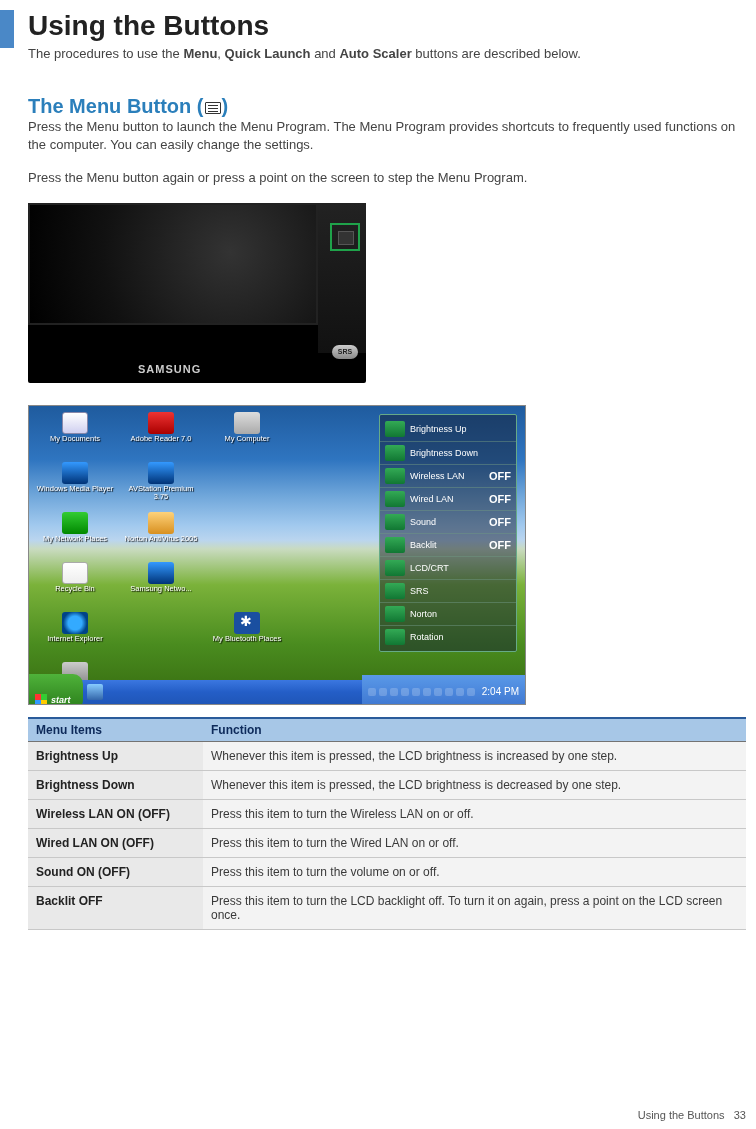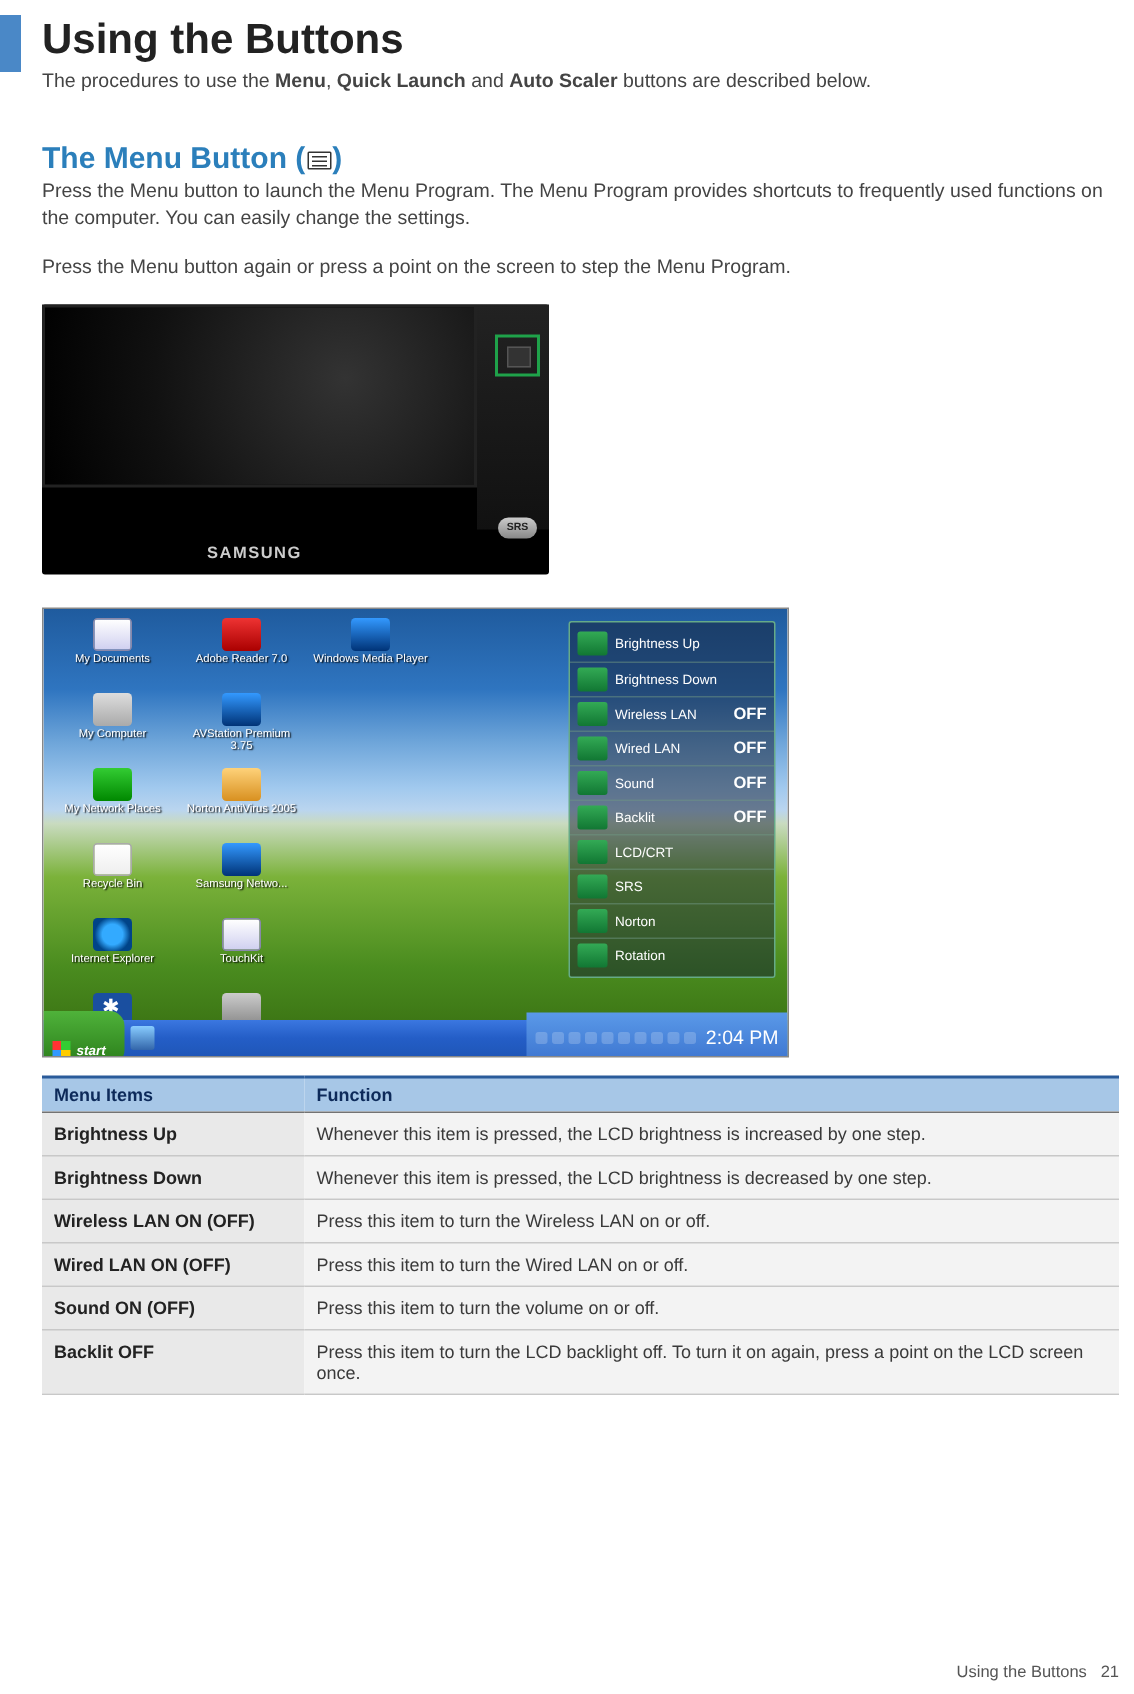--- a/index.html
+++ b/index.html
@@ -225,21 +225,21 @@
       linear-gradient(90deg,#39f 50%,#fc0 50%) bottom/100% 50% no-repeat;
   }
   .tray {
     margin-left: auto;
     height: 34px;
     background: linear-gradient(#5a99e8,#3c74cf);
     display: flex;
     align-items: center;
     padding: 17px 6px;
     gap: 3px;
-    font-size: 13px;
+    font-size: 10px;
   }
   .tray .dot {
     width: 8px; height: 8px; border-radius: 2px;
     background: #fff3;
   }
   .tray .time { margin-left: 4px; }
   .ql-icon {
     width: 16px; height: 16px;
     margin-left: 4px;
     background: linear-gradient(#8cf,#36a);
@@ -316,28 +316,28 @@
   <div class="icons-col" id="icons-col">
       <div class="di">
         <div class="ic ic-folder"></div>
         <span class="lbl">My Documents</span>
       </div>
       <div class="di">
         <div class="ic ic-red"></div>
         <span class="lbl">Adobe Reader 7.0</span>
       </div>
       <div class="di">
+        <div class="ic ic-pc"></div>
+        <span class="lbl">My Computer</span>
+      </div>
+      <div class="di">
         <div class="ic ic-blue"></div>
         <span class="lbl">Windows Media Player</span>
       </div>
       <div class="di">
-        <div class="ic ic-pc"></div>
-        <span class="lbl">My Computer</span>
-      </div>
-      <div class="di">
         <div class="ic ic-blue"></div>
         <span class="lbl">AVStation Premium 3.75</span>
       </div>
       <div class="di"></div>
       <div class="di">
         <div class="ic ic-green"></div>
         <span class="lbl">My Network Places</span>
       </div>
       <div class="di">
         <div class="ic ic-box"></div>
@@ -349,24 +349,20 @@
         <span class="lbl">Recycle Bin</span>
       </div>
       <div class="di">
         <div class="ic ic-blue"></div>
         <span class="lbl">Samsung Netwo...</span>
       </div>
       <div class="di"></div>
       <div class="di">
         <div class="ic ic-ie"></div>
         <span class="lbl">Internet Explorer</span>
-      </div>
-      <div class="di">
-        <div class="ic ic-folder"></div>
-        <span class="lbl">TouchKit</span>
       </div>
       <div class="di"></div>
       <div class="di">
         <div class="ic ic-bt"></div>
         <span class="lbl">My Bluetooth Places</span>
       </div>
       <div class="di">
         <div class="ic ic-mic"></div>
         <span class="lbl">Voice Recorder</span>
       </div>
@@ -468,14 +464,14 @@
         <td>Press this item to turn the volume on or off.</td>
       </tr>
       <tr>
         <td class="key">Backlit OFF</td>
         <td>Press this item to turn the LCD backlight off. To turn it on again, press a point on the LCD screen once.</td>
       </tr>
     </tbody>
 </table>
 
 <div class="footer">
-  <span>Using the Buttons</span>&nbsp;&nbsp;&nbsp;<span>21</span>
+  <span>Using the Buttons</span>&nbsp;&nbsp;&nbsp;<span>33</span>
 </div>
 
 </body></html>

